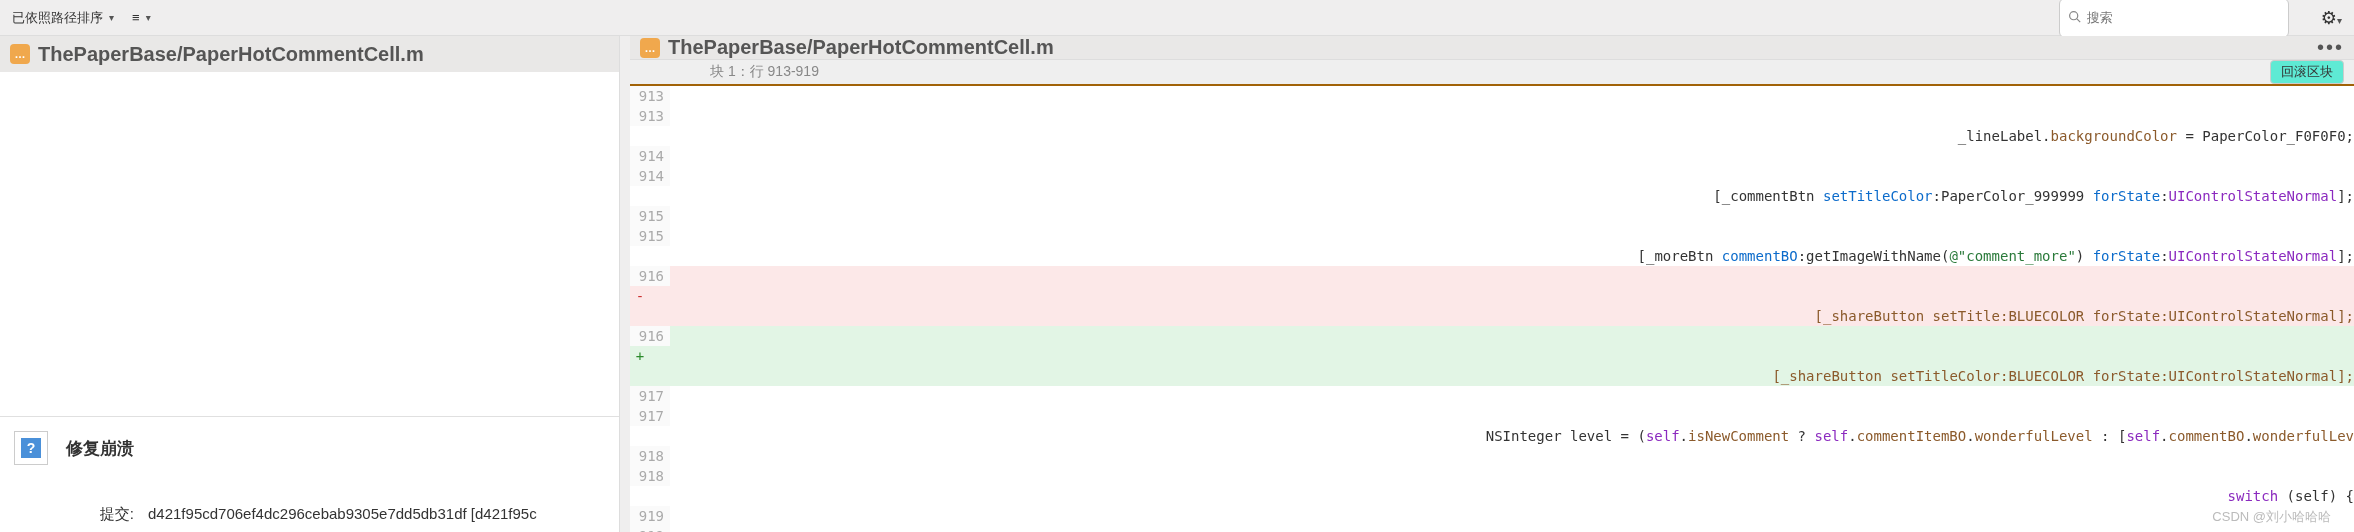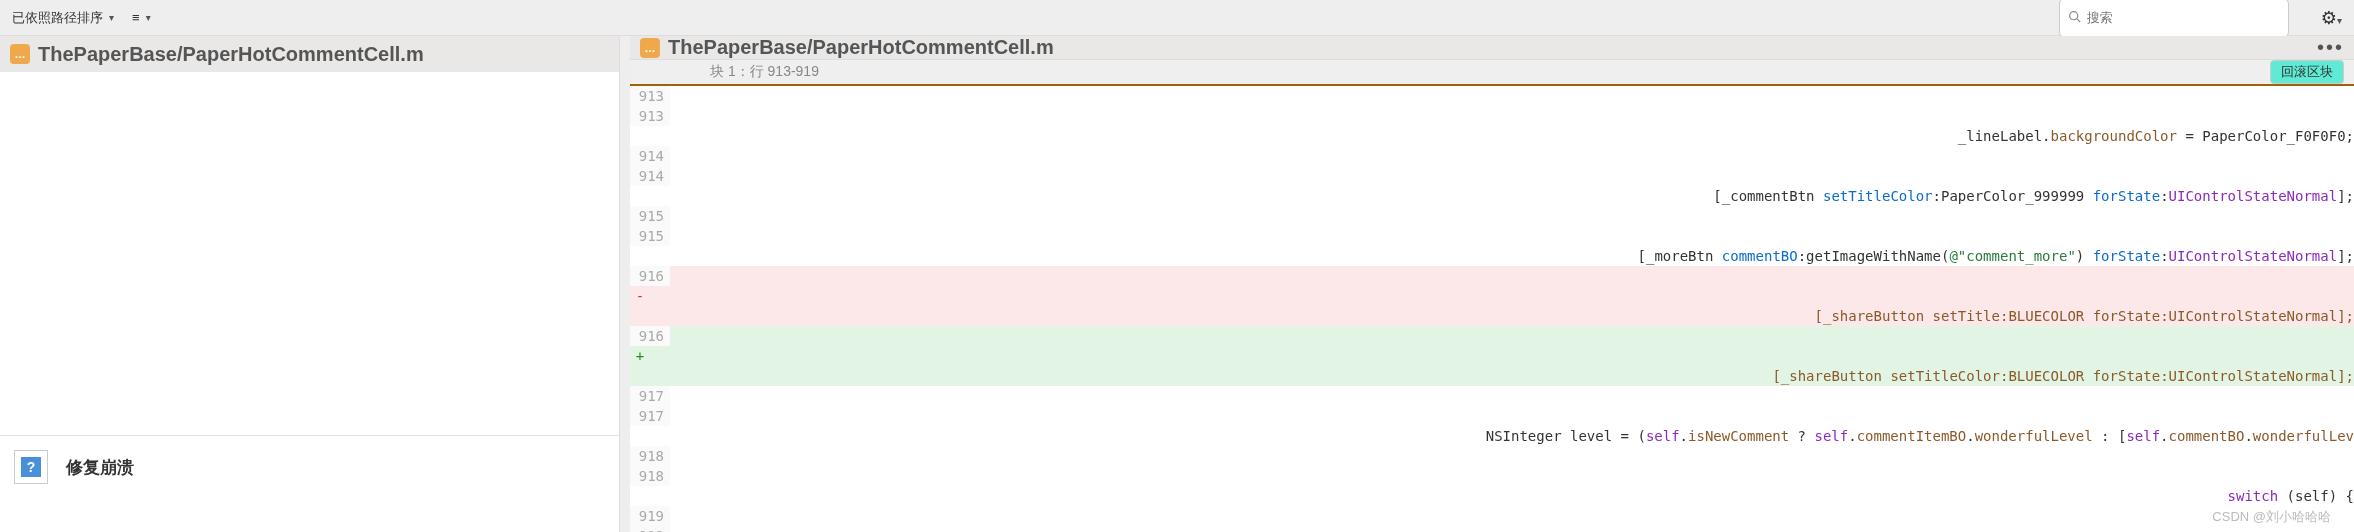--- a/index.html
+++ b/index.html
@@ -102,20 +102,24 @@
       </div>
       <div class="left-content">
         <div class="blank-top"></div>
         <div class="commit-info">
           <div class="commit-msg-row">
             <div class="avatar">
                 <div class="avatar-inner">?</div>
               </div>
             <div class="commit-msg">修复崩溃</div>
           </div>
+          <div class="meta-row">
+            <div class="meta-label">提交:</div>
+            <div class="meta-val">d421f95cd706ef4dc296cebab9305e7dd5db31df [d421f95c</div>
+          </div>
         </div>
       </div>
     </div>
 
     <div class="pane-gap"></div>
 
     <div class="right-pane">
       <div class="file-header">
         <div class="file-badge">…</div>
         <div class="file-name">ThePaperBase/PaperHotCommentCell.m</div>

